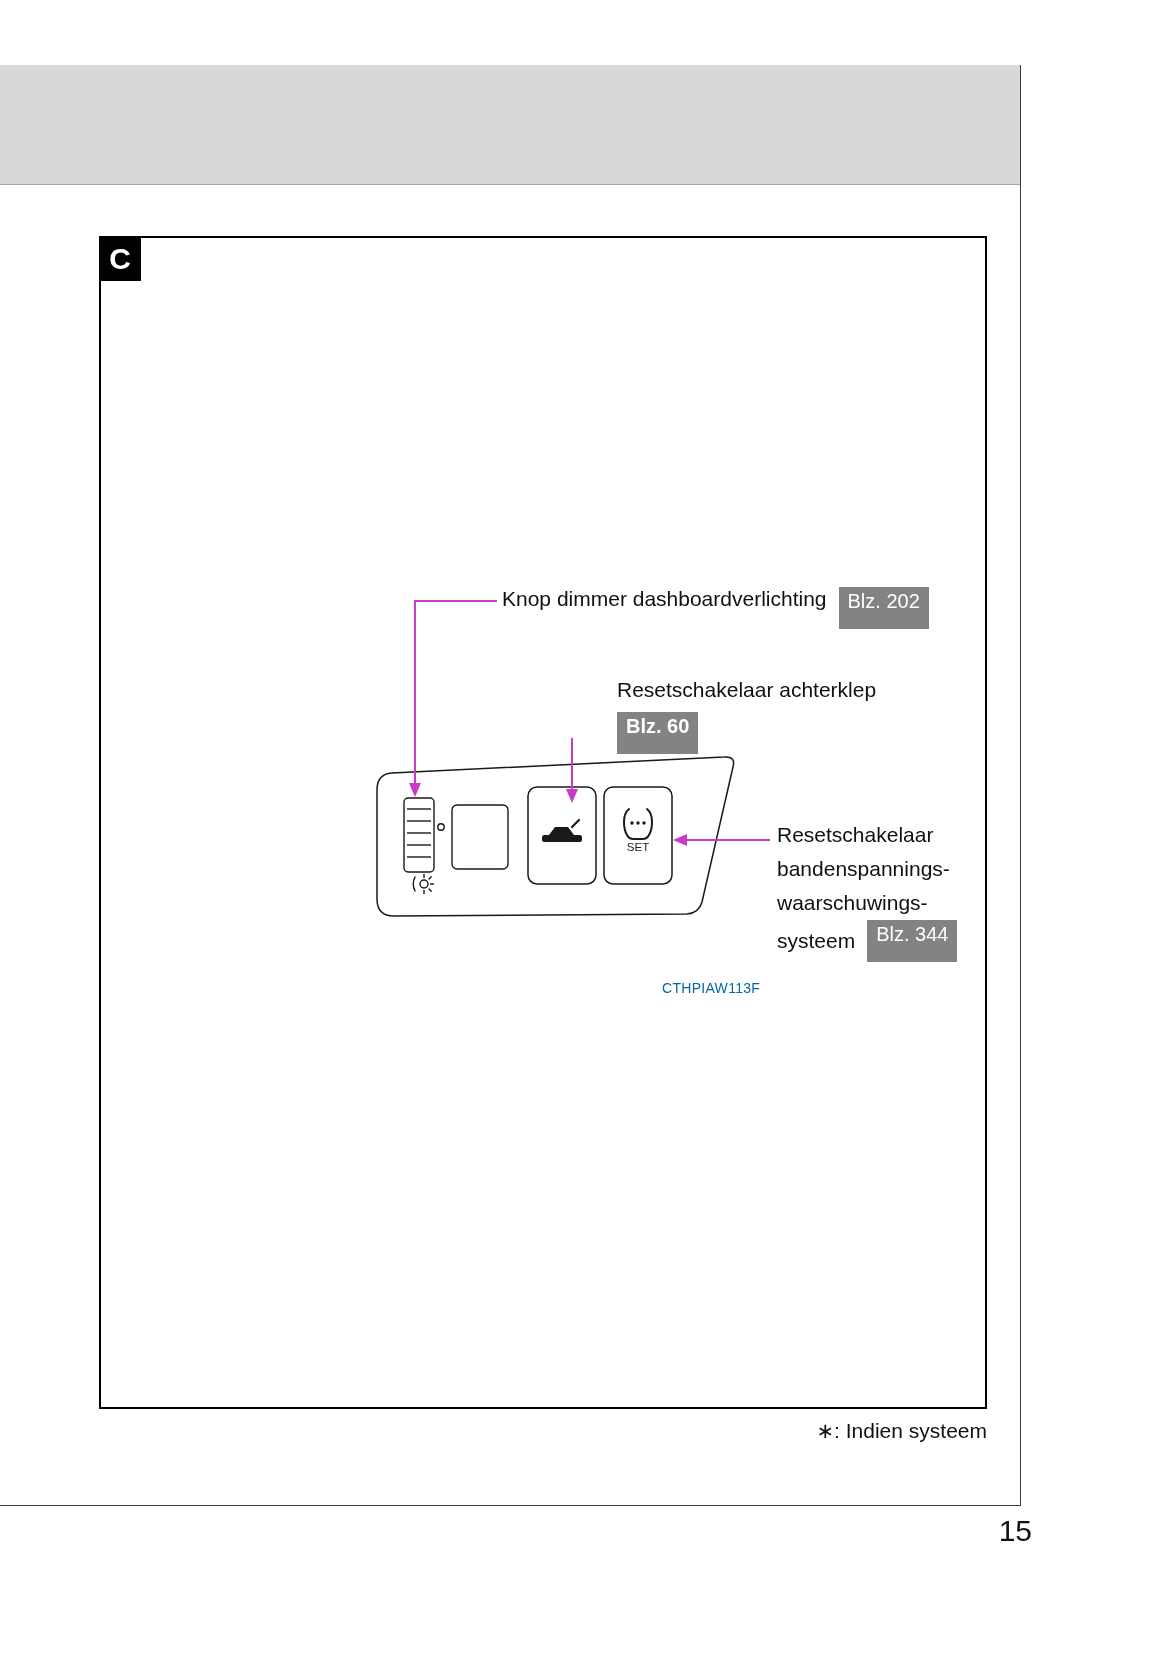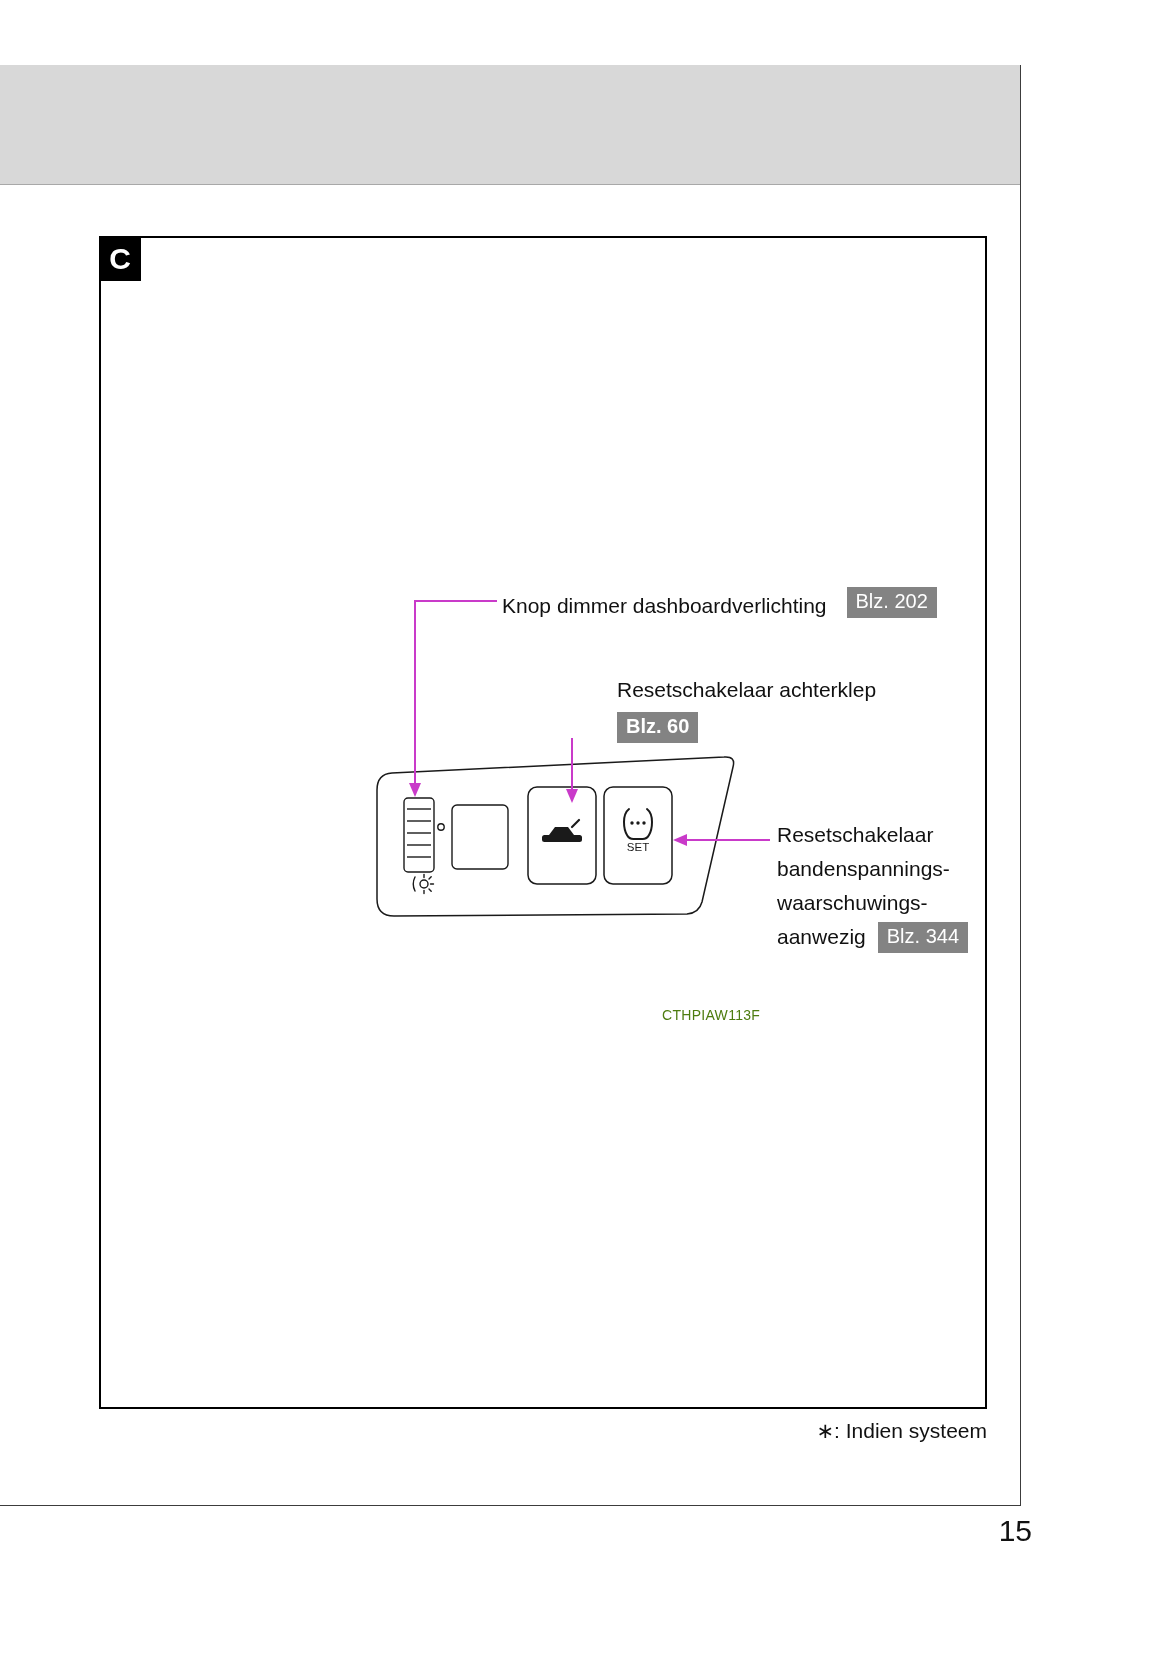--- a/index.html
+++ b/index.html
@@ -30,34 +30,34 @@
     border:2px solid #000;background:#fff;
   }
   .section-label{
     position:absolute;left:-2px;top:-2px;width:42px;height:45px;background:#000;
     color:#fff;font-size:30px;font-weight:bold;
     display:flex;align-items:center;justify-content:center;
   }
   .callout-text{font-size:21px;color:#111;white-space:nowrap;}
   .badge{
     display:inline-block;background:var(--badge-gray);color:#fff;
-    font-size:20px;line-height:24px;padding:2px 9px 5px;white-space:nowrap;
+    font-size:20px;line-height:24px;padding:2px 9px 16px;white-space:nowrap;
   }
   .callout-dimmer{
-    position:absolute;left:502px;top:587px;display:flex;align-items:flex-end;gap:20px;
+    position:absolute;left:502px;top:587px;display:flex;align-items:flex-start;gap:12px;
   }
   .callout-tailgate-label{position:absolute;left:617px;top:678px;}
   .callout-tailgate-badge{position:absolute;left:617px;top:712px;font-weight:bold;}
   .callout-tpms{
     position:absolute;left:777px;top:818px;font-size:21px;line-height:34px;
   }
   .callout-tpms .tpms-line{white-space:nowrap;}
   .callout-tpms .tpms-last{display:flex;align-items:center;gap:12px;}
   .figure-code{
-    position:absolute;left:662px;top:1007px;font-size:14px;letter-spacing:0.3px;color:#4d7c0f;
+    position:absolute;left:662px;top:980px;font-size:14px;letter-spacing:0.3px;color:#0369a1;
   }
   .diagram-svg{position:absolute;left:360px;top:585px;width:420px;height:345px;}
   .footnote{
     position:absolute;top:1419px;right:179px;font-size:21px;color:#111;white-space:nowrap;
   }
   .page-number{
     position:absolute;top:1514px;right:134px;font-size:30px;color:#111;
   }
 </style>
 </head>
@@ -79,21 +79,21 @@
 <div class="callout-text callout-tailgate-label">Resetschakelaar achterklep</div>
 <div class="callout-tailgate-badge">
   <span class="badge">Blz. 60</span>
 </div>
 
 <div class="callout-tpms">
   <div class="tpms-line">Resetschakelaar</div>
   <div class="tpms-line">bandenspannings-</div>
   <div class="tpms-line">waarschuwings-</div>
   <div class="tpms-line tpms-last">
-    <span>aanwezig</span>
+    <span>systeem</span>
     <span class="badge">Blz. 344</span>
   </div>
 </div>
 
 <svg class="diagram-svg" viewBox="0 0 420 345">
 
   <path d="M 32 188 L 364 172 Q 376 171 373 182 L 342 317 Q 339 328 327 329 L 34 331 Q 17 331 17 314 L 17 205 Q 17 189 32 188 Z" fill="#fff" stroke="var(--ink)" stroke-width="1.5"></path>
 
   <g stroke="var(--ink)" fill="none" stroke-width="1.4">
     <rect x="92" y="220" width="56" height="64" rx="5"></rect>

